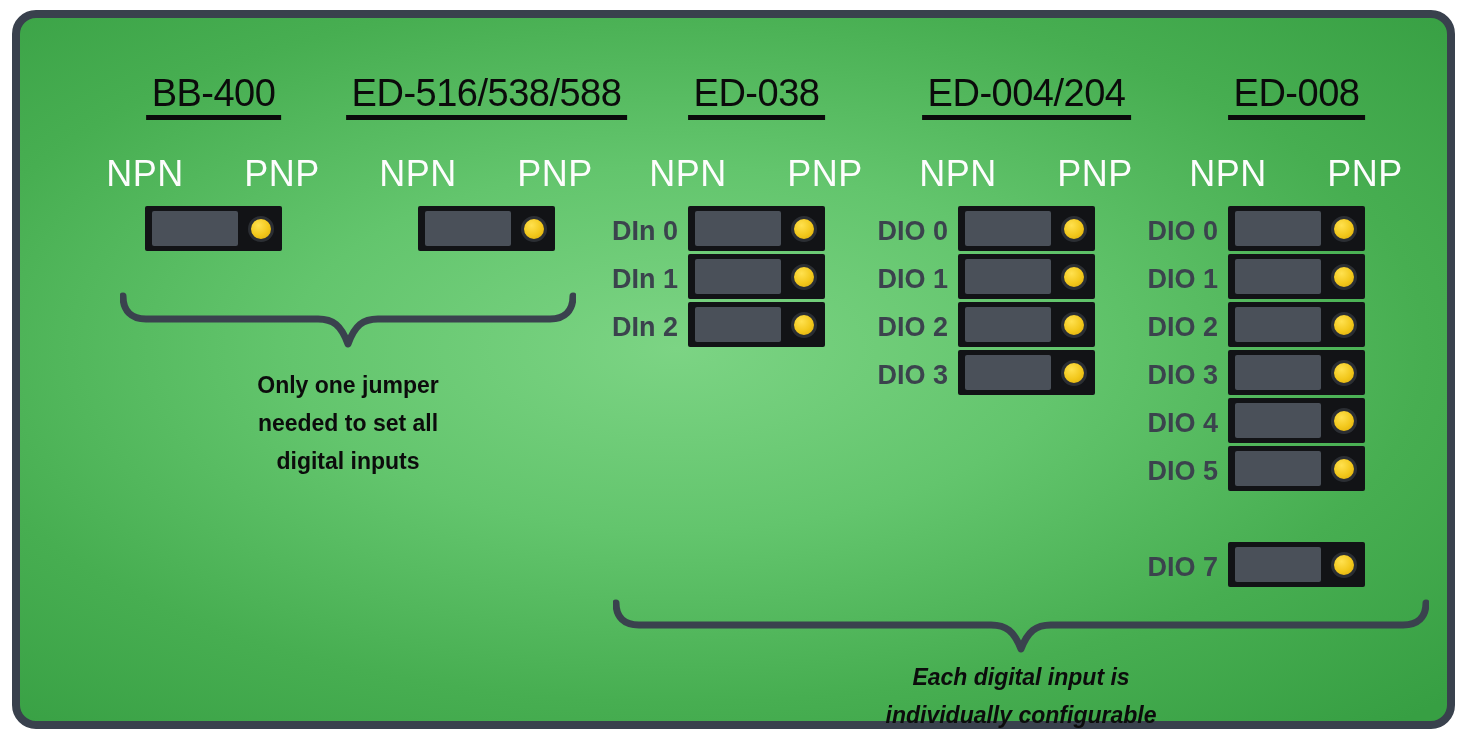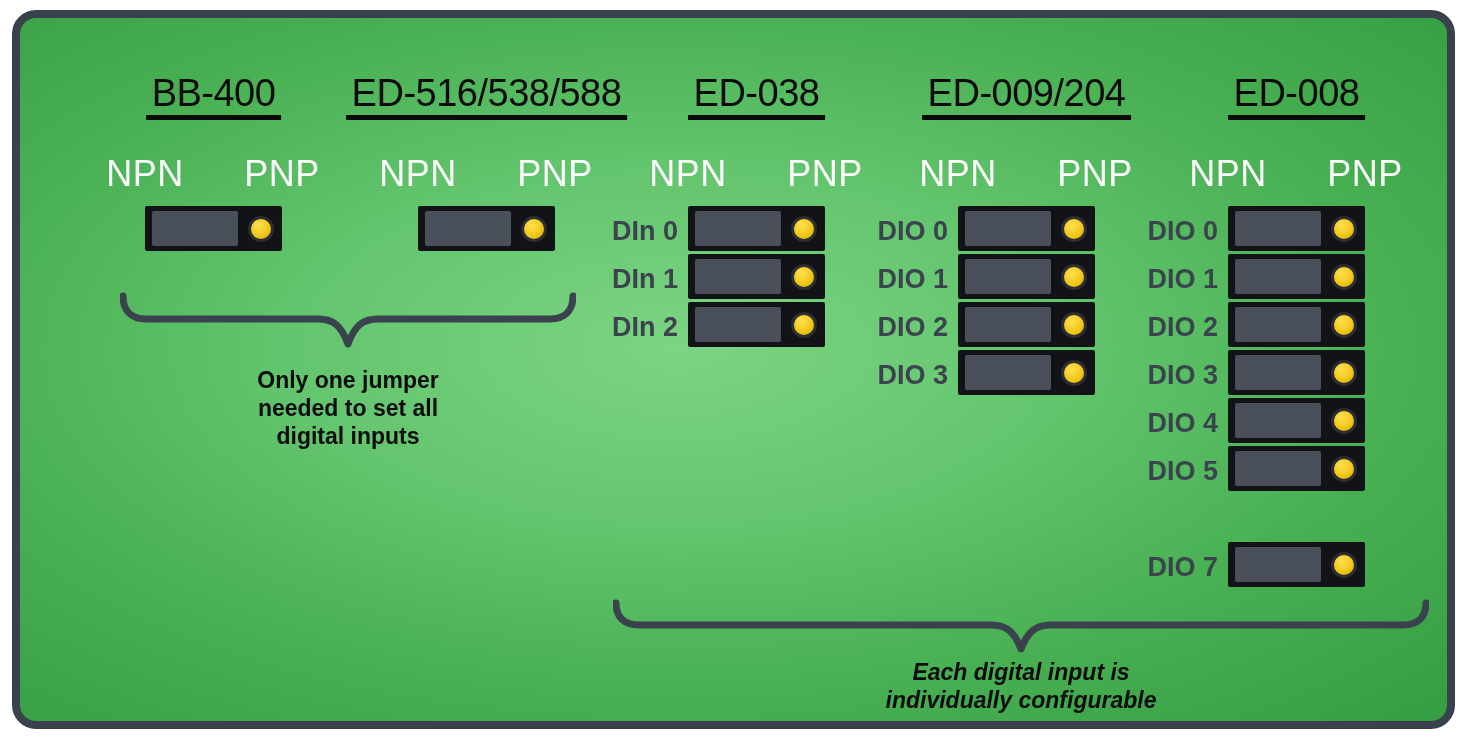--- a/index.html
+++ b/index.html
@@ -35,21 +35,21 @@
   .jumper-cap{
     position:absolute;left:7px;top:5px;width:86px;height:35px;background:#4a5059;border-radius:2px;
   }
   .pin-dot{
     position:absolute;right:8px;top:50%;transform:translateY(-50%);
     width:20px;height:20px;border-radius:50%;border:3px solid #2b2e33;
     background:radial-gradient(circle at 38% 32%, #ffe14f 0%, #f2c71b 55%, #d9a90b 100%);
   }
   .annotation{
     position:absolute;transform:translateX(-50%);text-align:center;
-    font-size:23px;font-weight:bold;color:#0c0c0c;line-height:28px;white-space:pre-line;
+    font-size:23px;font-weight:bold;color:#0c0c0c;line-height:38px;white-space:pre-line;
   }
   .brace{position:absolute;}
   .brace path{stroke:#3a424e;stroke-width:7;fill:none;stroke-linecap:round;stroke-linejoin:round;}
 </style>
 </head>
 <body>
 
 <div id="canvas">
   <div id="board">
 
@@ -98,21 +98,21 @@
       <div class="jumper-row" style="top:284px;">
         <span class="channel-label">DIn 2</span>
         <div class="jumper-block">
           <div class="jumper-cap"></div>
           <div class="pin-dot"></div>
         </div>
       </div>
     </div>
 
     <div class="column" style="left:938px;">
-      <div class="device-title">ED-009/204</div>
+      <div class="device-title">ED-004/204</div>
       <div class="hdr npn">NPN</div>
       <div class="hdr pnp">PNP</div>
       <div class="jumper-row" style="top:188px;">
         <span class="channel-label">DIO 0</span>
         <div class="jumper-block">
           <div class="jumper-cap"></div>
           <div class="pin-dot"></div>
         </div>
       </div>
       <div class="jumper-row" style="top:236px;">

